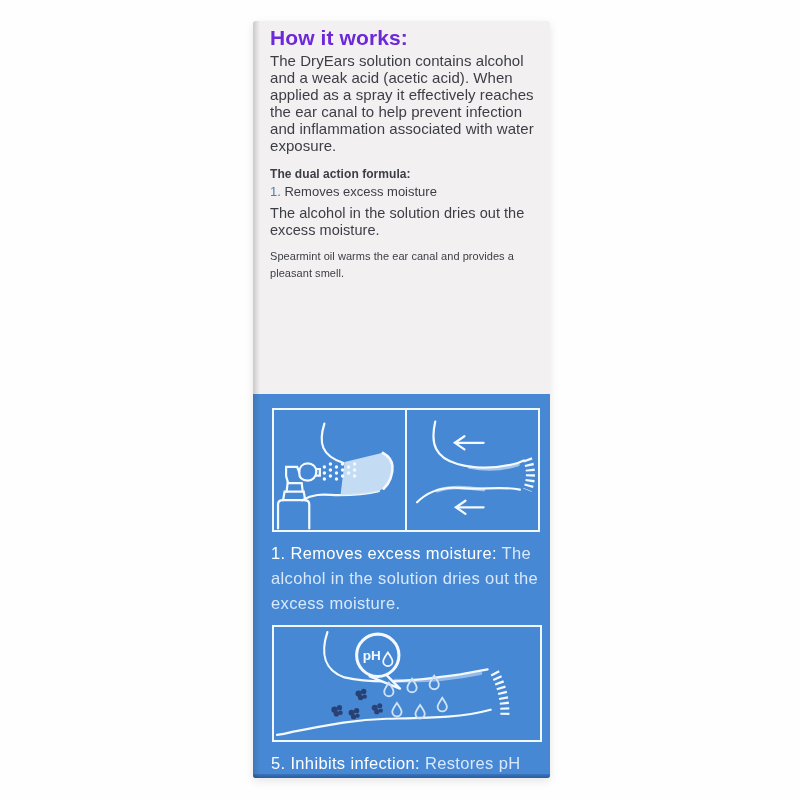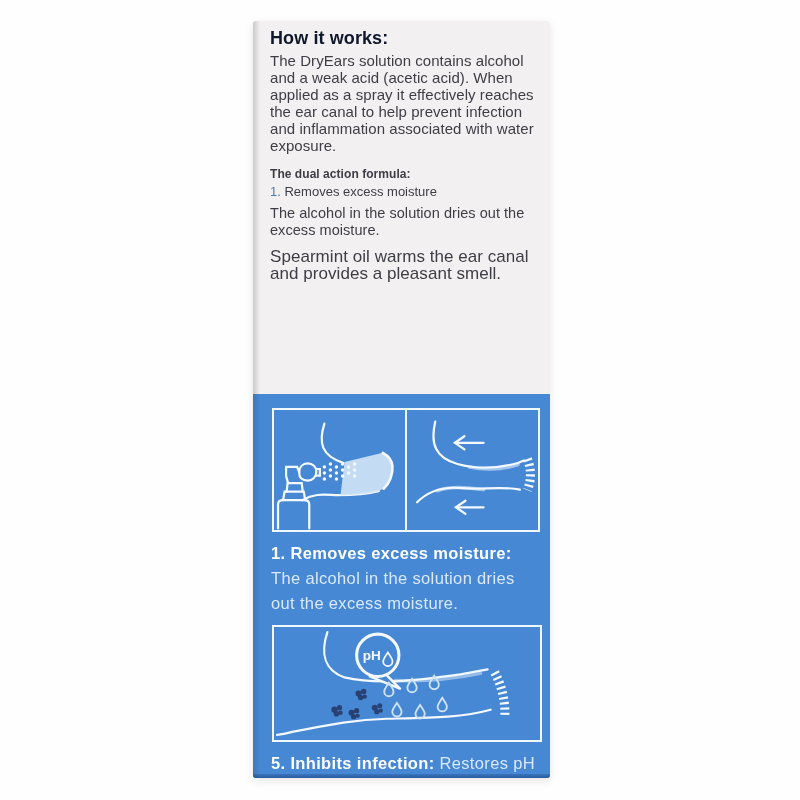--- a/index.html
+++ b/index.html
@@ -7,38 +7,38 @@
   .stage{position:relative;width:800px;height:800px;background:#fefefe;overflow:hidden;}
 
   .box{position:absolute;left:253px;top:21px;width:297px;height:757px;border-radius:3px;
        background:#f3f0f1;box-shadow:0 3px 8px rgba(0,0,0,.10);overflow:hidden;}
   .side-shade{position:absolute;top:0;left:0;width:7px;height:100%;z-index:6;pointer-events:none;
        background:linear-gradient(90deg,rgba(45,45,55,.20),rgba(45,45,55,0));}
 
   
   .white-section{position:relative;height:373px;padding:8px 14px 0 17px;box-sizing:border-box;
        color:#3d3d45;}
-  .hiw-heading{margin:0 0 5px 0;font-size:18px;line-height:18px;font-weight:bold;color:#0f172a;letter-spacing:.1px;}
+  .hiw-heading{margin:0 0 5px 0;font-size:21px;line-height:18px;font-weight:bold;color:#6d28d9;letter-spacing:.1px;}
   .body-text{margin:0 0 11px 0;font-size:15px;line-height:17px;letter-spacing:.05px;}
   .dual-heading{margin:0;font-size:12px;line-height:18px;font-weight:bold;letter-spacing:.05px;}
   .step-title{margin:0 0 4px 0;font-size:13px;line-height:18px;}
   .step-num{color:#4b80ad;}
   .step-body{margin:0 0 9px 0;font-size:14.5px;line-height:17px;letter-spacing:.05px;}
-  .note-text{margin:3px 0 0 0;font-size:17px;line-height:17px;letter-spacing:.05px;}
+  .note-text{margin:3px 0 0 0;font-size:11px;line-height:17px;letter-spacing:.05px;}
 
   
   .blue-section{position:relative;height:384px;background:#4688d4;box-sizing:border-box;
        padding:14px 13px 0 18px;}
   .panel-row{width:264px;height:120px;border:2px solid rgba(250,253,255,.95);display:flex;margin-left:1px;}
   .panel-half{flex:1;height:100%;}
   .panel-half.first{border-right:2px solid rgba(250,253,255,.95);}
   .panel-wide{width:266px;height:113px;border:2px solid rgba(250,253,255,.95);margin-left:1px;margin-top:9px;}
   .panel-row svg,.panel-wide svg{display:block;width:100%;height:100%;}
   .caption{margin:9px 0 0 0;font-size:16.5px;line-height:25px;letter-spacing:.35px;color:#d9e8fa;width:268px;}
-  .caption b{color:#fdfeff;font-weight:bold;}
+  .caption b{color:#fdfeff;font-weight:normal;}
   .bottom-edge{position:absolute;left:0;right:0;bottom:0;height:4px;
        background:linear-gradient(#3a74bd,#295c9e);}
 </style>
 </head>
 <body>
 
 <div class="stage">
   <div class="box">
 
     <div class="white-section">

